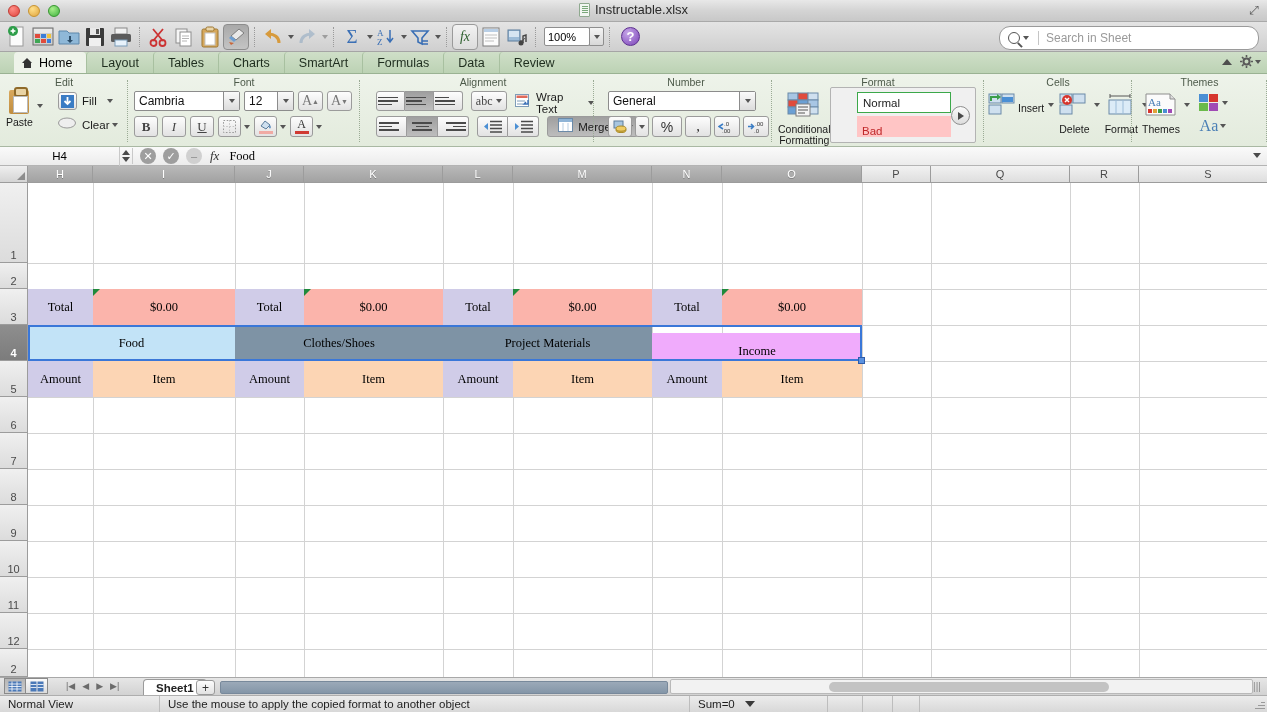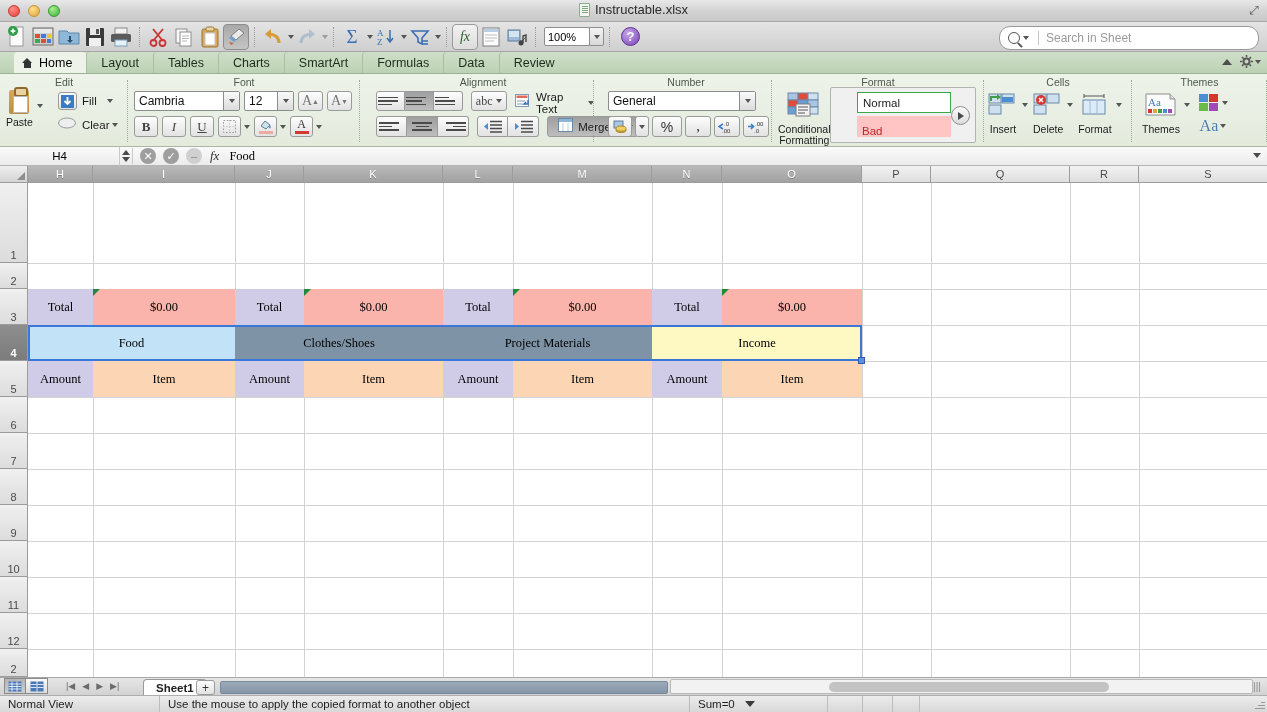--- a/index.html
+++ b/index.html
@@ -682,21 +682,21 @@
         <div style="position:absolute;right:5px;top:18px;width:19px;height:19px;border-radius:50%;border:1px solid #8e8e8e;background:linear-gradient(to bottom,#fbfbfb,#dcdcdc);display:flex;align-items:center;justify-content:center;">
           <span style="width:0;height:0;border-top:4px solid transparent;border-bottom:4px solid transparent;border-left:6px solid #4a4a4a;"></span>
         </div>
       </div>
       <div class="grp-sep" style="right:0;"></div>
     </div>
 
     <div class="grp" style="left:984px; width:148px;">
       <div class="grp-title">Cells</div>
       <div style="position:absolute;left:4px;top:19px;display:flex;align-items:flex-start;gap:2px;">
-        <div style="display:flex;flex-direction:column;align-items:center;">
+        <div style="display:flex;flex-direction:row;align-items:center;">
           <span>
             <svg width="30" height="24" viewBox="0 0 30 24">
                 <rect x="1" y="1" width="12" height="9" fill="#cfe0ef" stroke="#6b8aa8"></rect>
                 <rect x="14" y="1" width="12" height="9" fill="#cfe0ef" stroke="#6b8aa8"></rect>
                 <rect x="1" y="12" width="12" height="9" fill="#cfe0ef" stroke="#6b8aa8"></rect>
                 <path d="M3 8V4h6" stroke="#3a9e4a" stroke-width="2" fill="none"></path>
                 <path d="M9 1l4 3-4 3z" fill="#3a9e4a"></path>
                 <rect x="14" y="4" width="11" height="5" fill="#4a8fd4"></rect>
               </svg>
           </span>
@@ -875,21 +875,21 @@
         </div>
         <div class="cell" style="left: 0px; top: 142px; width: 207px; height: 36px; background: rgb(194, 227, 247);">
           <span>Food</span>
         </div>
         <div class="cell" style="left: 207px; top: 142px; width: 208px; height: 36px; background: rgb(126, 147, 165);">
           <span>Clothes/Shoes</span>
         </div>
         <div class="cell" style="left: 415px; top: 142px; width: 209px; height: 36px; background: rgb(126, 147, 165);">
           <span>Project Materials</span>
         </div>
-        <div class="cell" style="left: 624px; top: 142px; width: 210px; height: 36px; background: #fef9c3;">
+        <div class="cell" style="left: 624px; top: 150px; width: 210px; height: 36px; background: #f0abfc;">
           <span>Income</span>
         </div>
         <div class="cell" style="left: 0px; top: 178px; width: 65px; height: 36px; background: rgb(208, 204, 232);">
           <span>Amount</span>
         </div>
         <div class="cell" style="left: 65px; top: 178px; width: 142px; height: 36px; background: rgb(252, 213, 180);">
           <span>Item</span>
         </div>
         <div class="cell" style="left: 207px; top: 178px; width: 69px; height: 36px; background: rgb(208, 204, 232);">
           <span>Amount</span>

